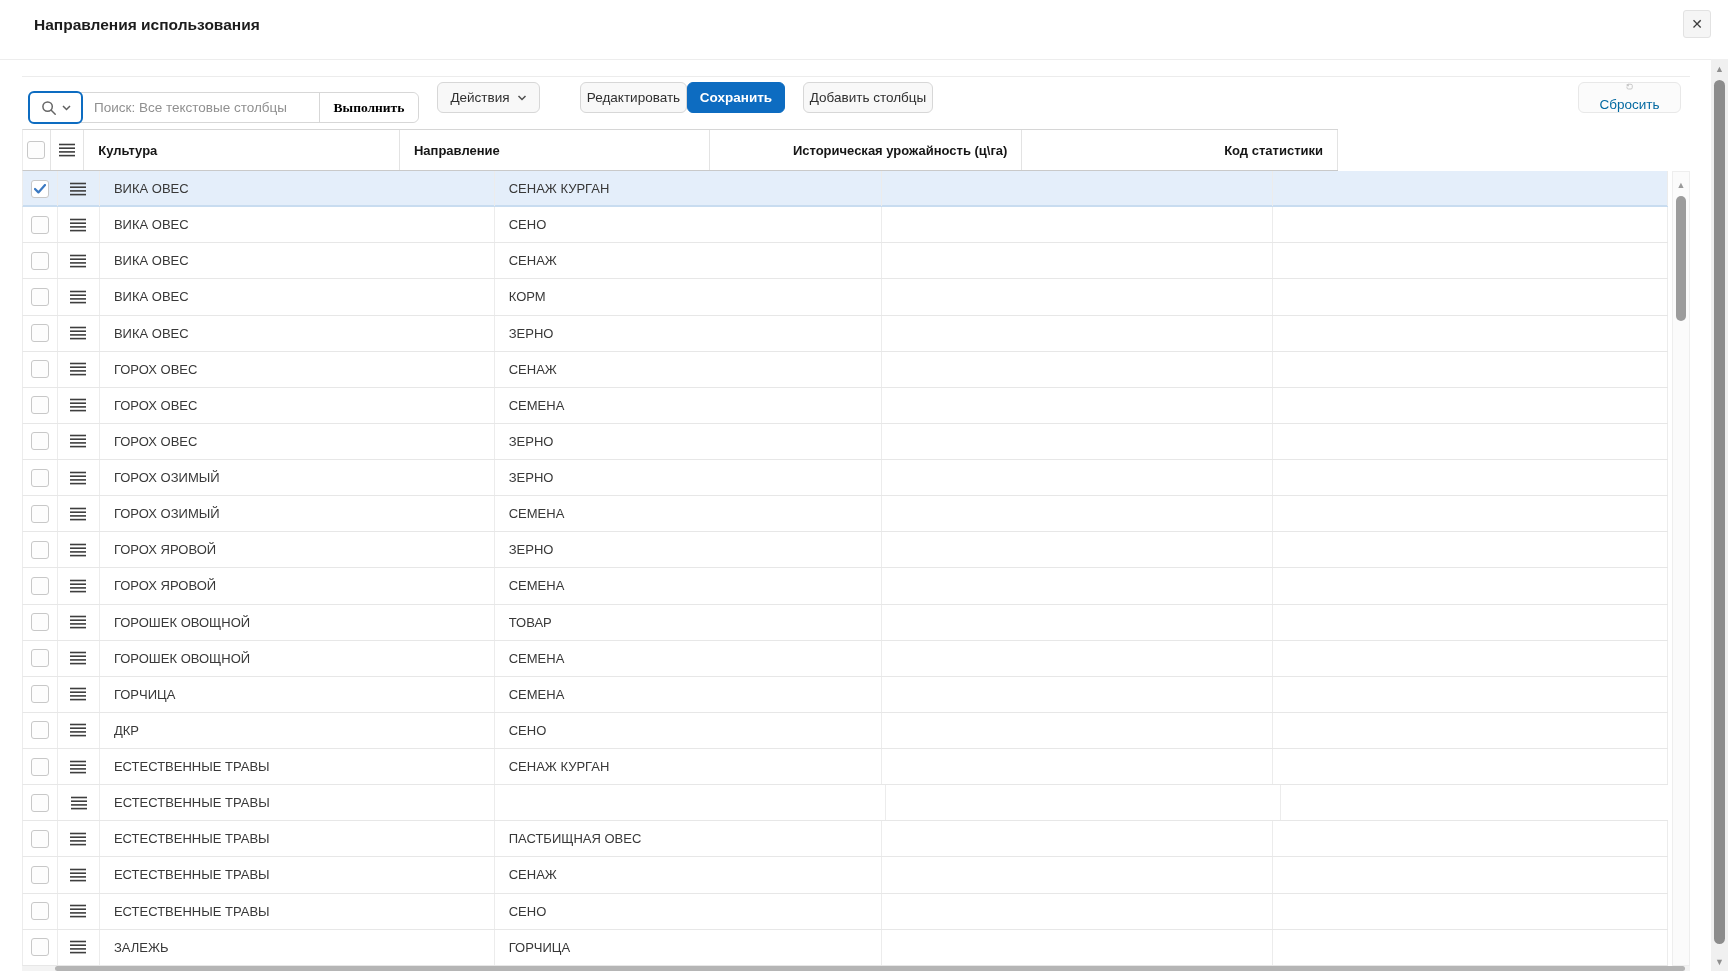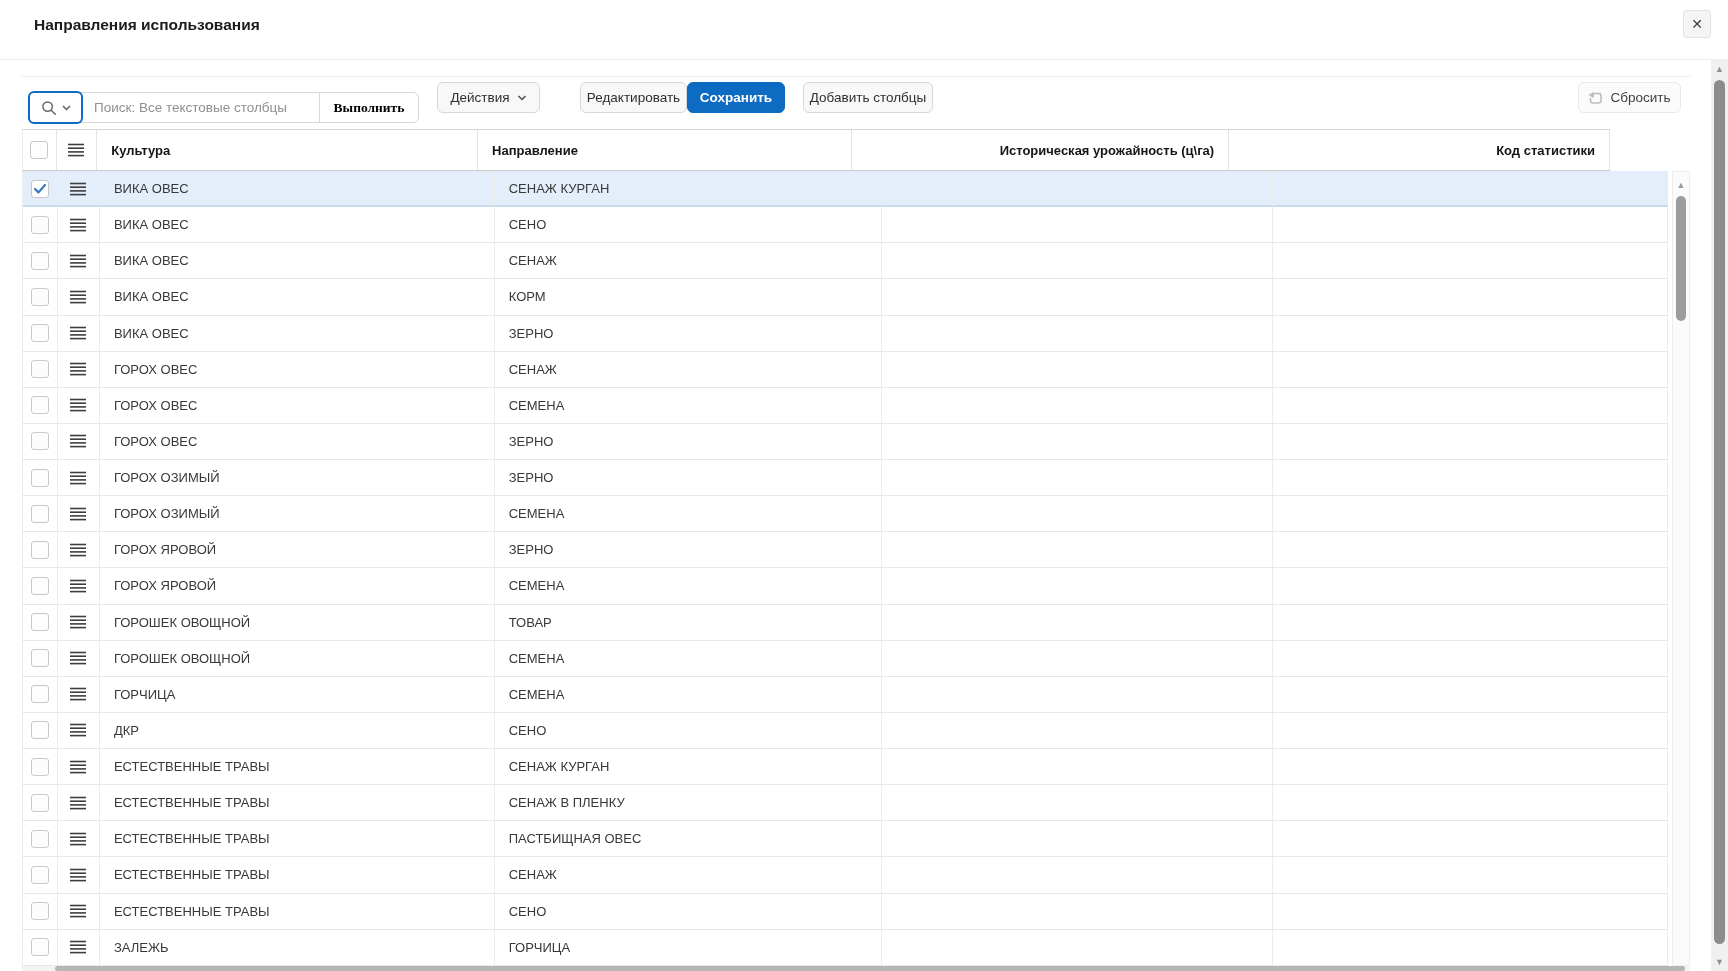--- a/index.html
+++ b/index.html
@@ -29,24 +29,24 @@
               border-radius:0 6px 6px 0; font-family:Liberation Serif, serif; font-size:13.5px; font-weight:700;
               color:#000000; cursor:pointer; }
   .btn { position:absolute; top:82px; height:31px; border:1px solid #d7d7d7; border-radius:6px;
          background:#f8f8f8; color:#2f2f2f; font-size:13.5px; font-family:inherit;
          display:flex; align-items:center; justify-content:center; gap:7px; cursor:pointer; }
   .btn-actions { left:437px; width:103px; }
   .btn-edit    { left:580px; width:107px; }
   .btn-save    { left:687px; width:98px; background:var(--accent); border-color:var(--accent);
                  color:#fff; font-weight:700; }
   .btn-addrow  { left:803px; width:130px; }
-  .btn-reset   { left:1578px; width:103px; background:#fbfbfb; border-color:#e8e8e8; color:#404040; cursor:default; }
+  .btn-reset   { left:1578px; width:103px; background:#fbfbfb; border-color:#e8e8e8; color:#0369a1; cursor:default;flex-direction:column; }
 
   
-  .grid-header { position:absolute; left:22px; top:129px; width:1588px; height:42px;
+  .grid-header { position:absolute; left:22px; top:129px; width:1316px; height:42px;
                  display:flex; background:#fff; border-top:1px solid #d6d6d6;
                  border-bottom:1px solid #c9c9c9; border-left:1px solid #ececec; }
   .grid-body   { position:absolute; left:22px; top:171px; width:1646px; height:795px; overflow:hidden; }
   .row { display:flex; height:36.14px; border-bottom:1px solid #e7e7e7; border-left:1px solid #ececec; background:#fff; }
   .row.selected { background:var(--sel-bg); border-bottom:1px solid var(--sel-border);
                   box-shadow:0 -1px 0 var(--sel-border) inset, 0 1px 0 var(--sel-border); }
   .cell { display:flex; align-items:center; border-right:1px solid #ececec;
           font-size:13px; color:#383838; overflow:hidden; white-space:nowrap; }
   .grid-header .cell { border-right:1px solid #e3e3e3; font-weight:700; font-size:13px; color:#161616; }
   .c-check  { width:35px;  justify-content:center; }
@@ -515,21 +515,20 @@
         <svg width="16" height="14" viewBox="0 0 16 14">
           <g stroke="#3e3e3e" stroke-width="1.6">
             <line x1="0" y1="1.5" x2="16" y2="1.5"></line>
               <line x1="0" y1="5.2" x2="16" y2="5.2"></line>
             <line x1="0" y1="8.9" x2="16" y2="8.9"></line>
               <line x1="0" y1="12.6" x2="16" y2="12.6"></line>
           </g>
         </svg>
       </div>
       <div class="cell c-culture">ЕСТЕСТВЕННЫЕ ТРАВЫ</div>
-      <div class="cell c-direction">СЕНАЖ В ПЛЕНКУ</div>
       <div class="cell c-yield"></div>
       <div class="cell c-stat"></div>
     </div>
       <div class="row">
       <div class="cell c-check">
         <span class="checkbox">
           
         </span>
       </div>
       <div class="cell c-handle">

